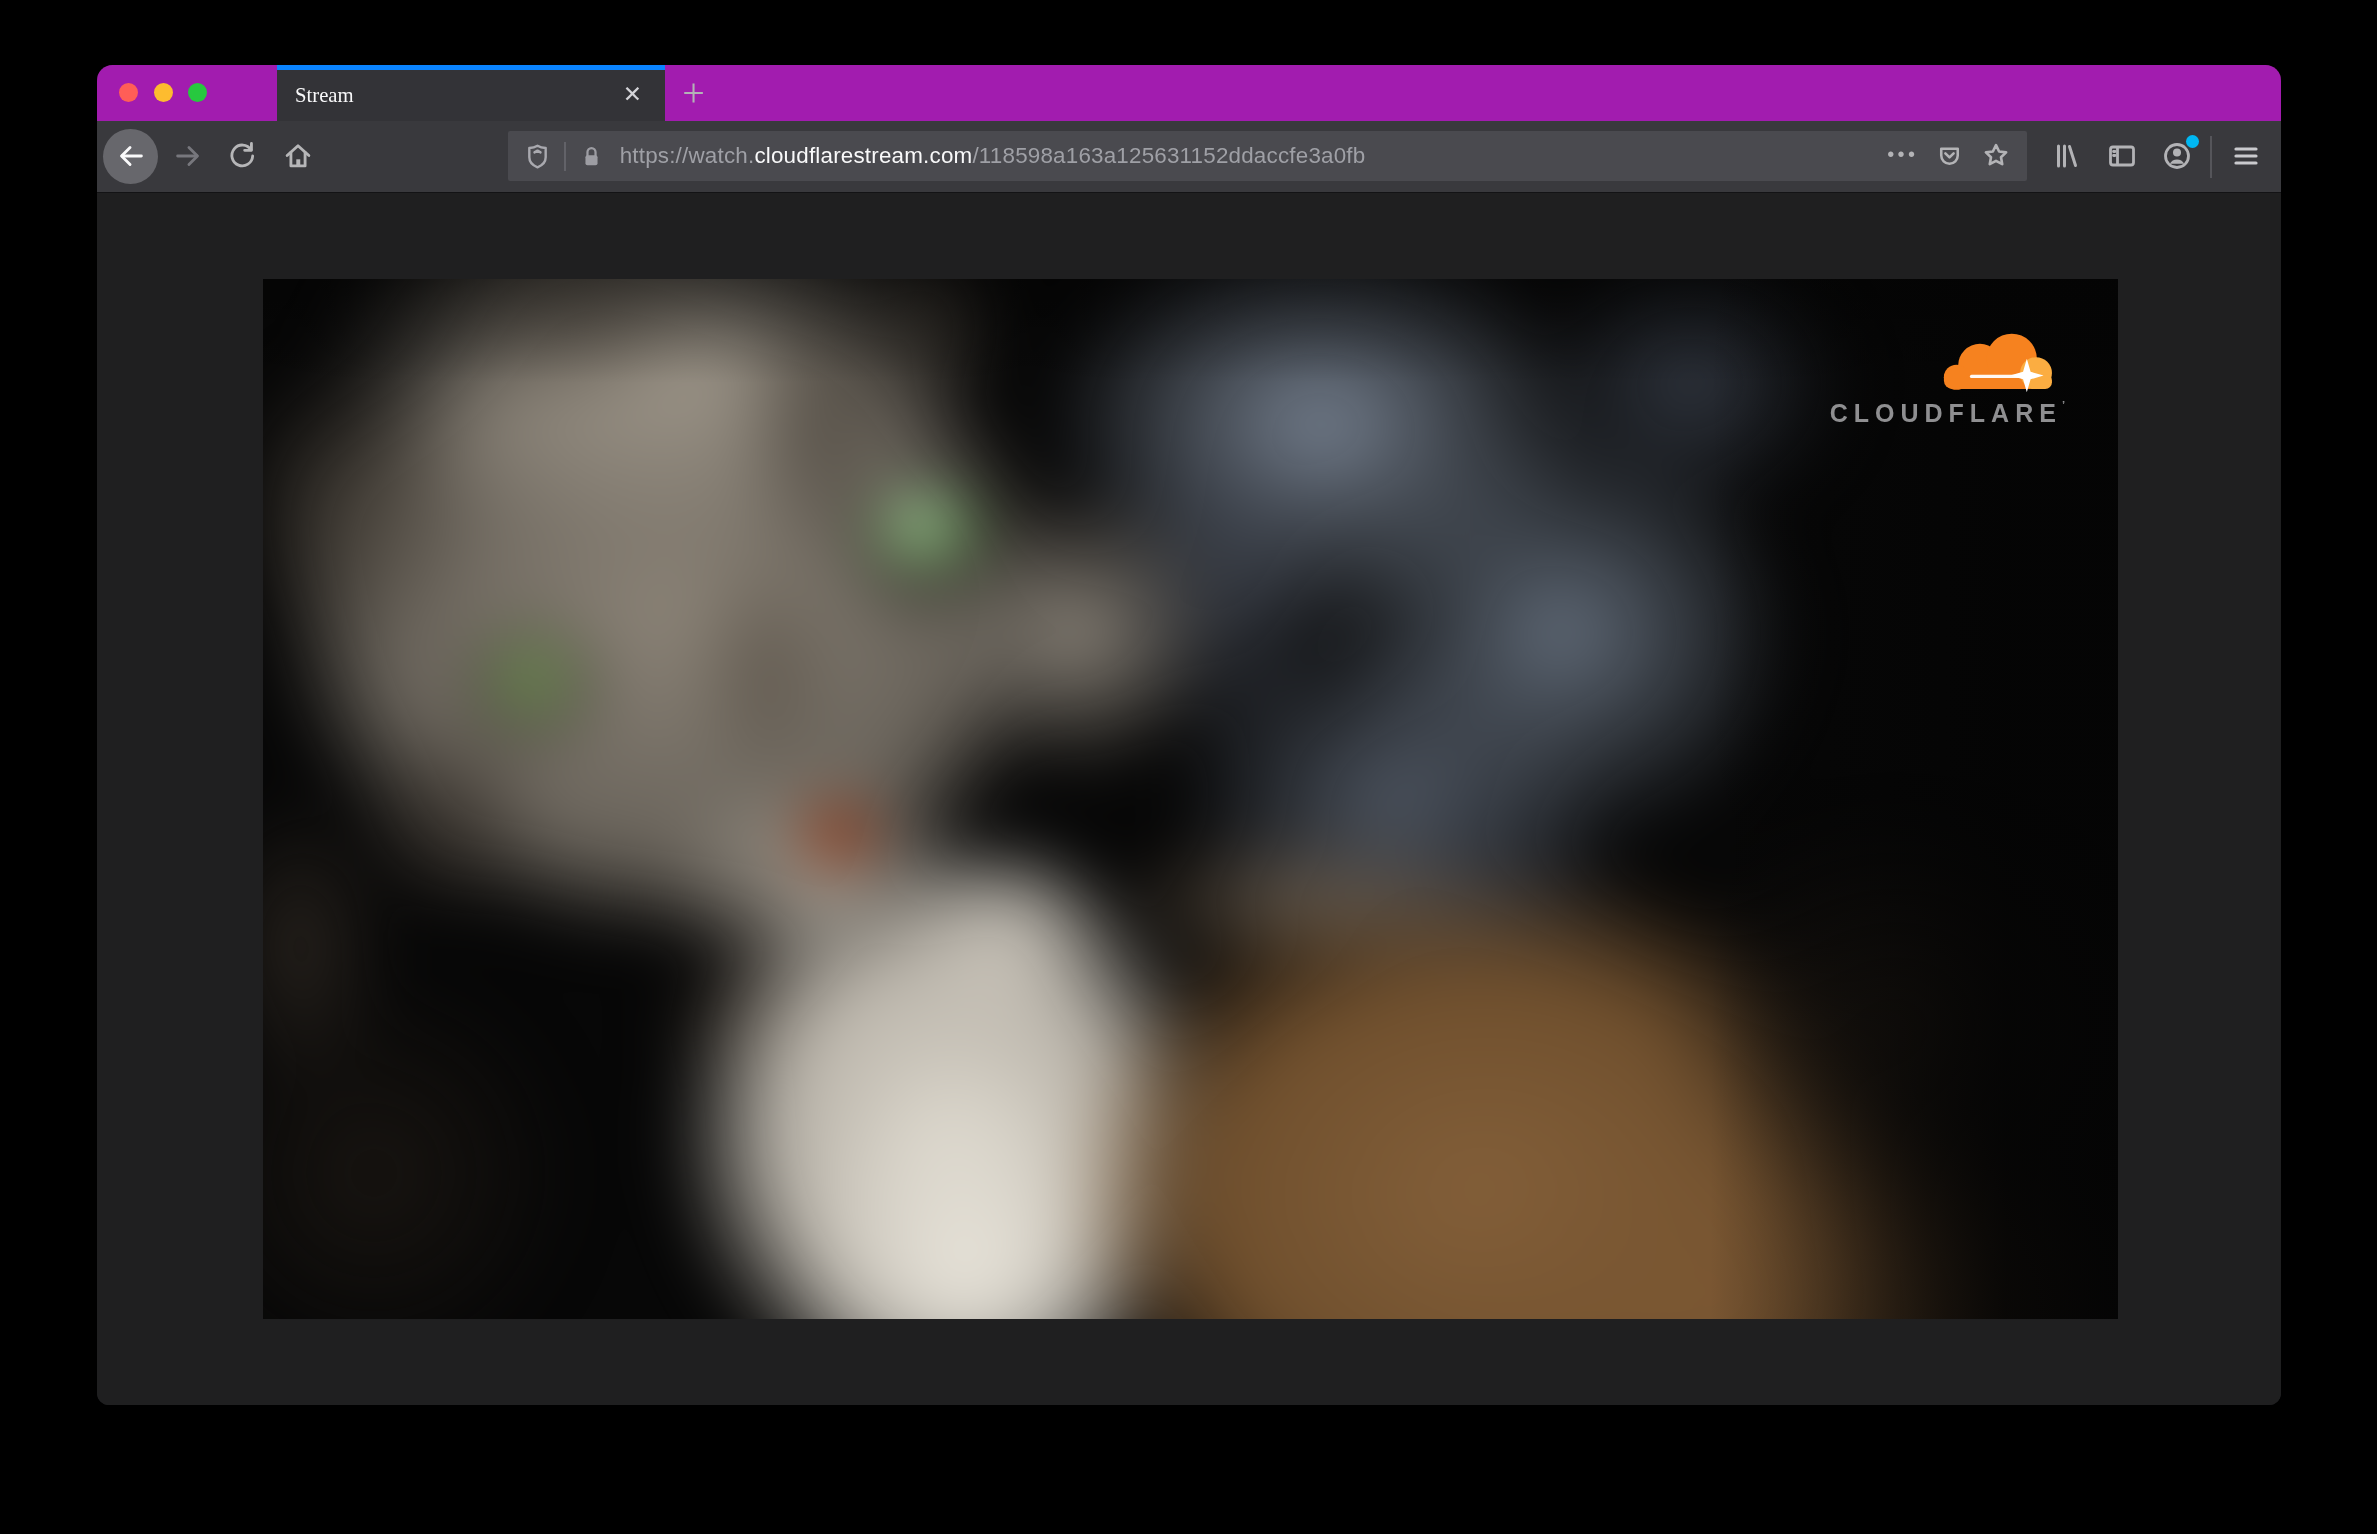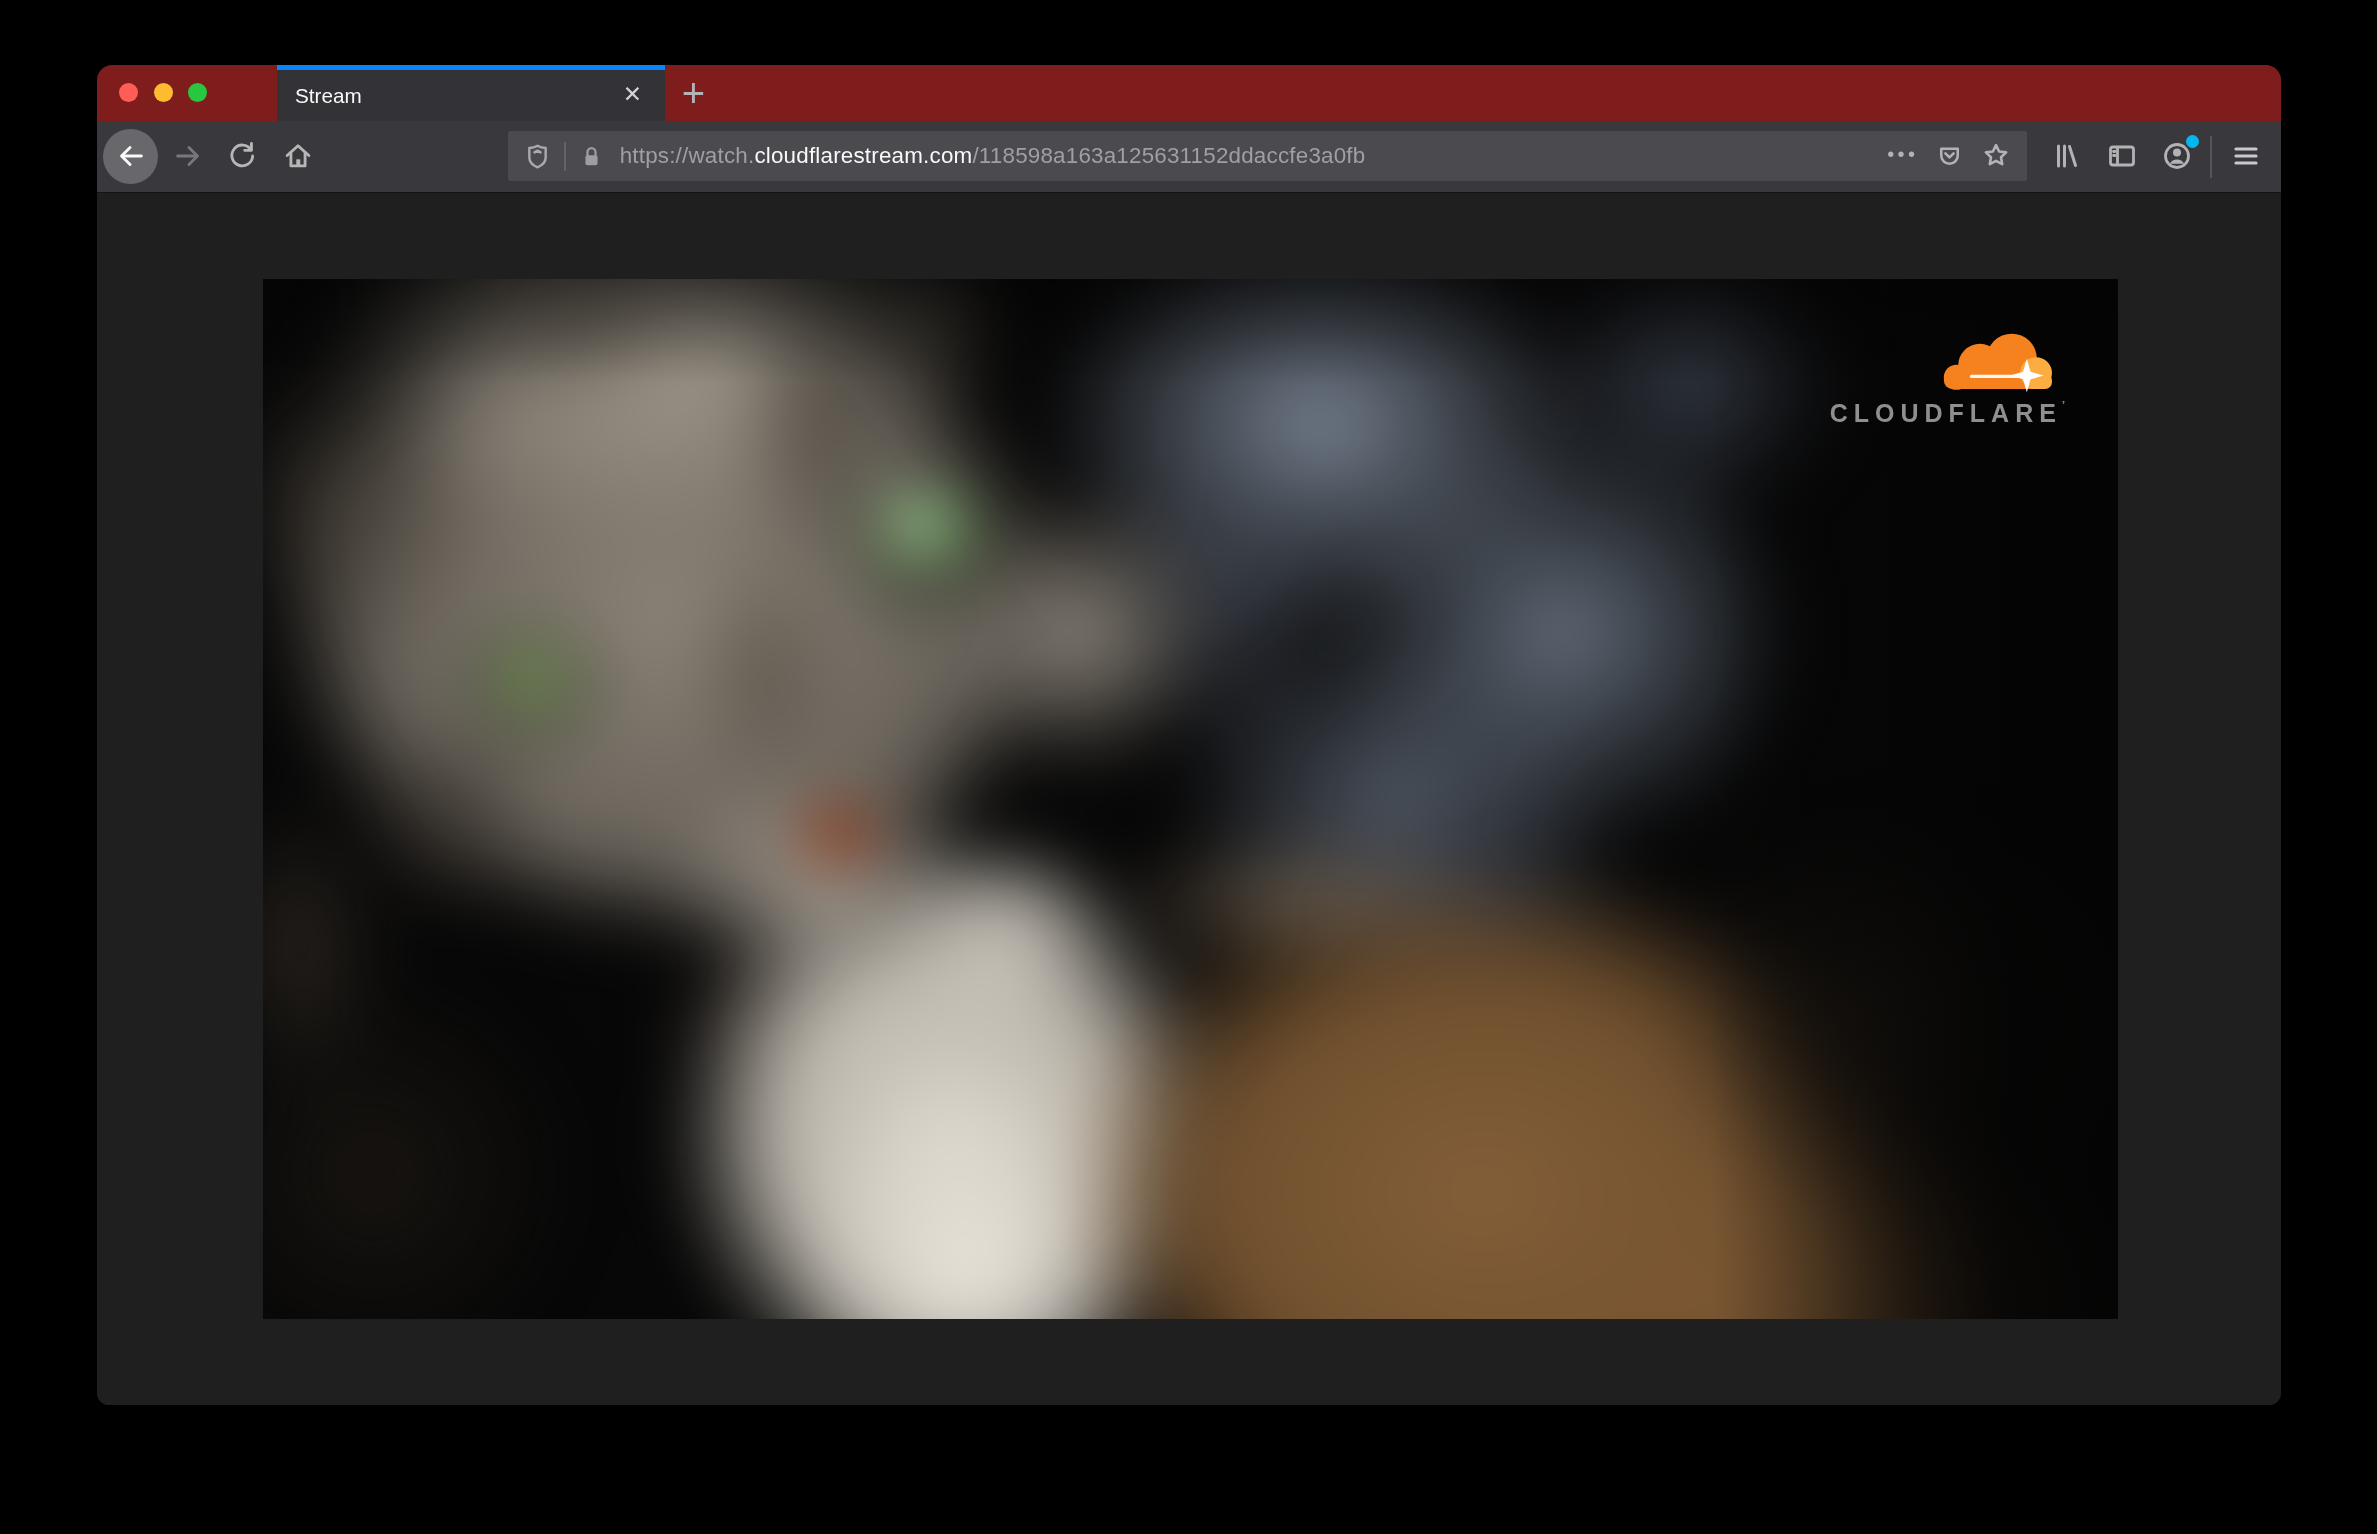--- a/index.html
+++ b/index.html
@@ -4,21 +4,21 @@
 <style>
   * { margin:0; padding:0; box-sizing:border-box; }
   html,body { width:2377px; height:1534px; }
   body { background:#000; font-family:"Liberation Sans", sans-serif; position:relative; overflow:hidden; }
 
   
   .window { position:absolute; left:97px; top:65px; width:2184px; height:1340px;
             border-radius:15.5px 15.5px 12px 12px; overflow:hidden; background:#1f1f20; }
 
   
-  .tabbar { position:relative; height:56px; background:#7f1d1d; }
+  .tabbar { position:relative; height:56px; background:#a21caf;font-family:Liberation Serif, serif; }
   .traffic { position:absolute; left:0; top:0; width:172px; height:56px; }
   .tl { position:absolute; top:18px; width:19px; height:19px; border-radius:50%; }
   .tl.red    { left:22.4px; }
   .tl.yellow { left:57px; }
   .tl.green  { left:91px; }
 
   .tab { position:absolute; left:180px; top:0; width:388px; height:56px; background:#333337; }
   .tab-stripe { position:absolute; left:0; top:0; right:0; height:5.2px; }
   .tab-title { position:absolute; left:18px; top:0; height:56px; line-height:61px;
                font-size:20.7px; color:#f9f9fa; }

